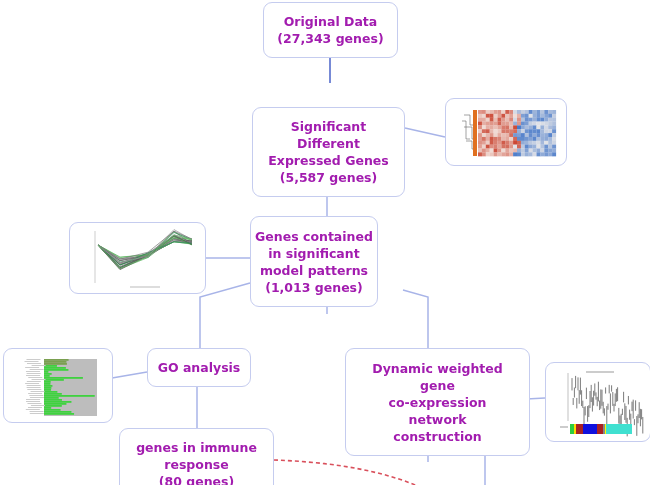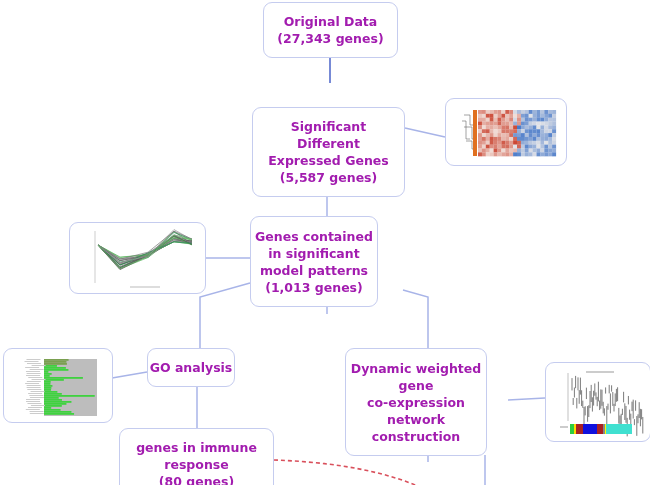--- a/index.html
+++ b/index.html
@@ -41,22 +41,22 @@
 <div class="box" style="left:263px;top:2px;width:135px;height:56px;">Original Data
 (27,343 genes)</div>
 <div class="box" style="left:252px;top:83px;width:153px;height:90px;margin-top:24px;">Significant
 Different
 Expressed Genes
 (5,587 genes)</div>
 <div class="box" style="left:250px;top:216px;width:128px;height:91px;">Genes contained
 in significant
 model patterns
 (1,013 genes)</div>
-<div class="box" style="left:147px;top:348px;width:88px;height:39px;">GO analysis</div>
-<div class="box" style="left:345px;top:348px;width:142px;height:108px;">Dynamic weighted
+<div class="box" style="left:147px;top:348px;width:104px;height:39px;">GO analysis</div>
+<div class="box" style="left:345px;top:348px;width:185px;height:108px;">Dynamic weighted
 gene
 co-expression
 network
 construction</div>
 <div class="box" style="left:119px;top:428px;width:155px;height:73px;">genes in immune
 response
 (80 genes)</div>
 
 <div class="thumb" style="left:445px;top:98px;width:122px;height:68px;">
   <svg width="122" height="68">

